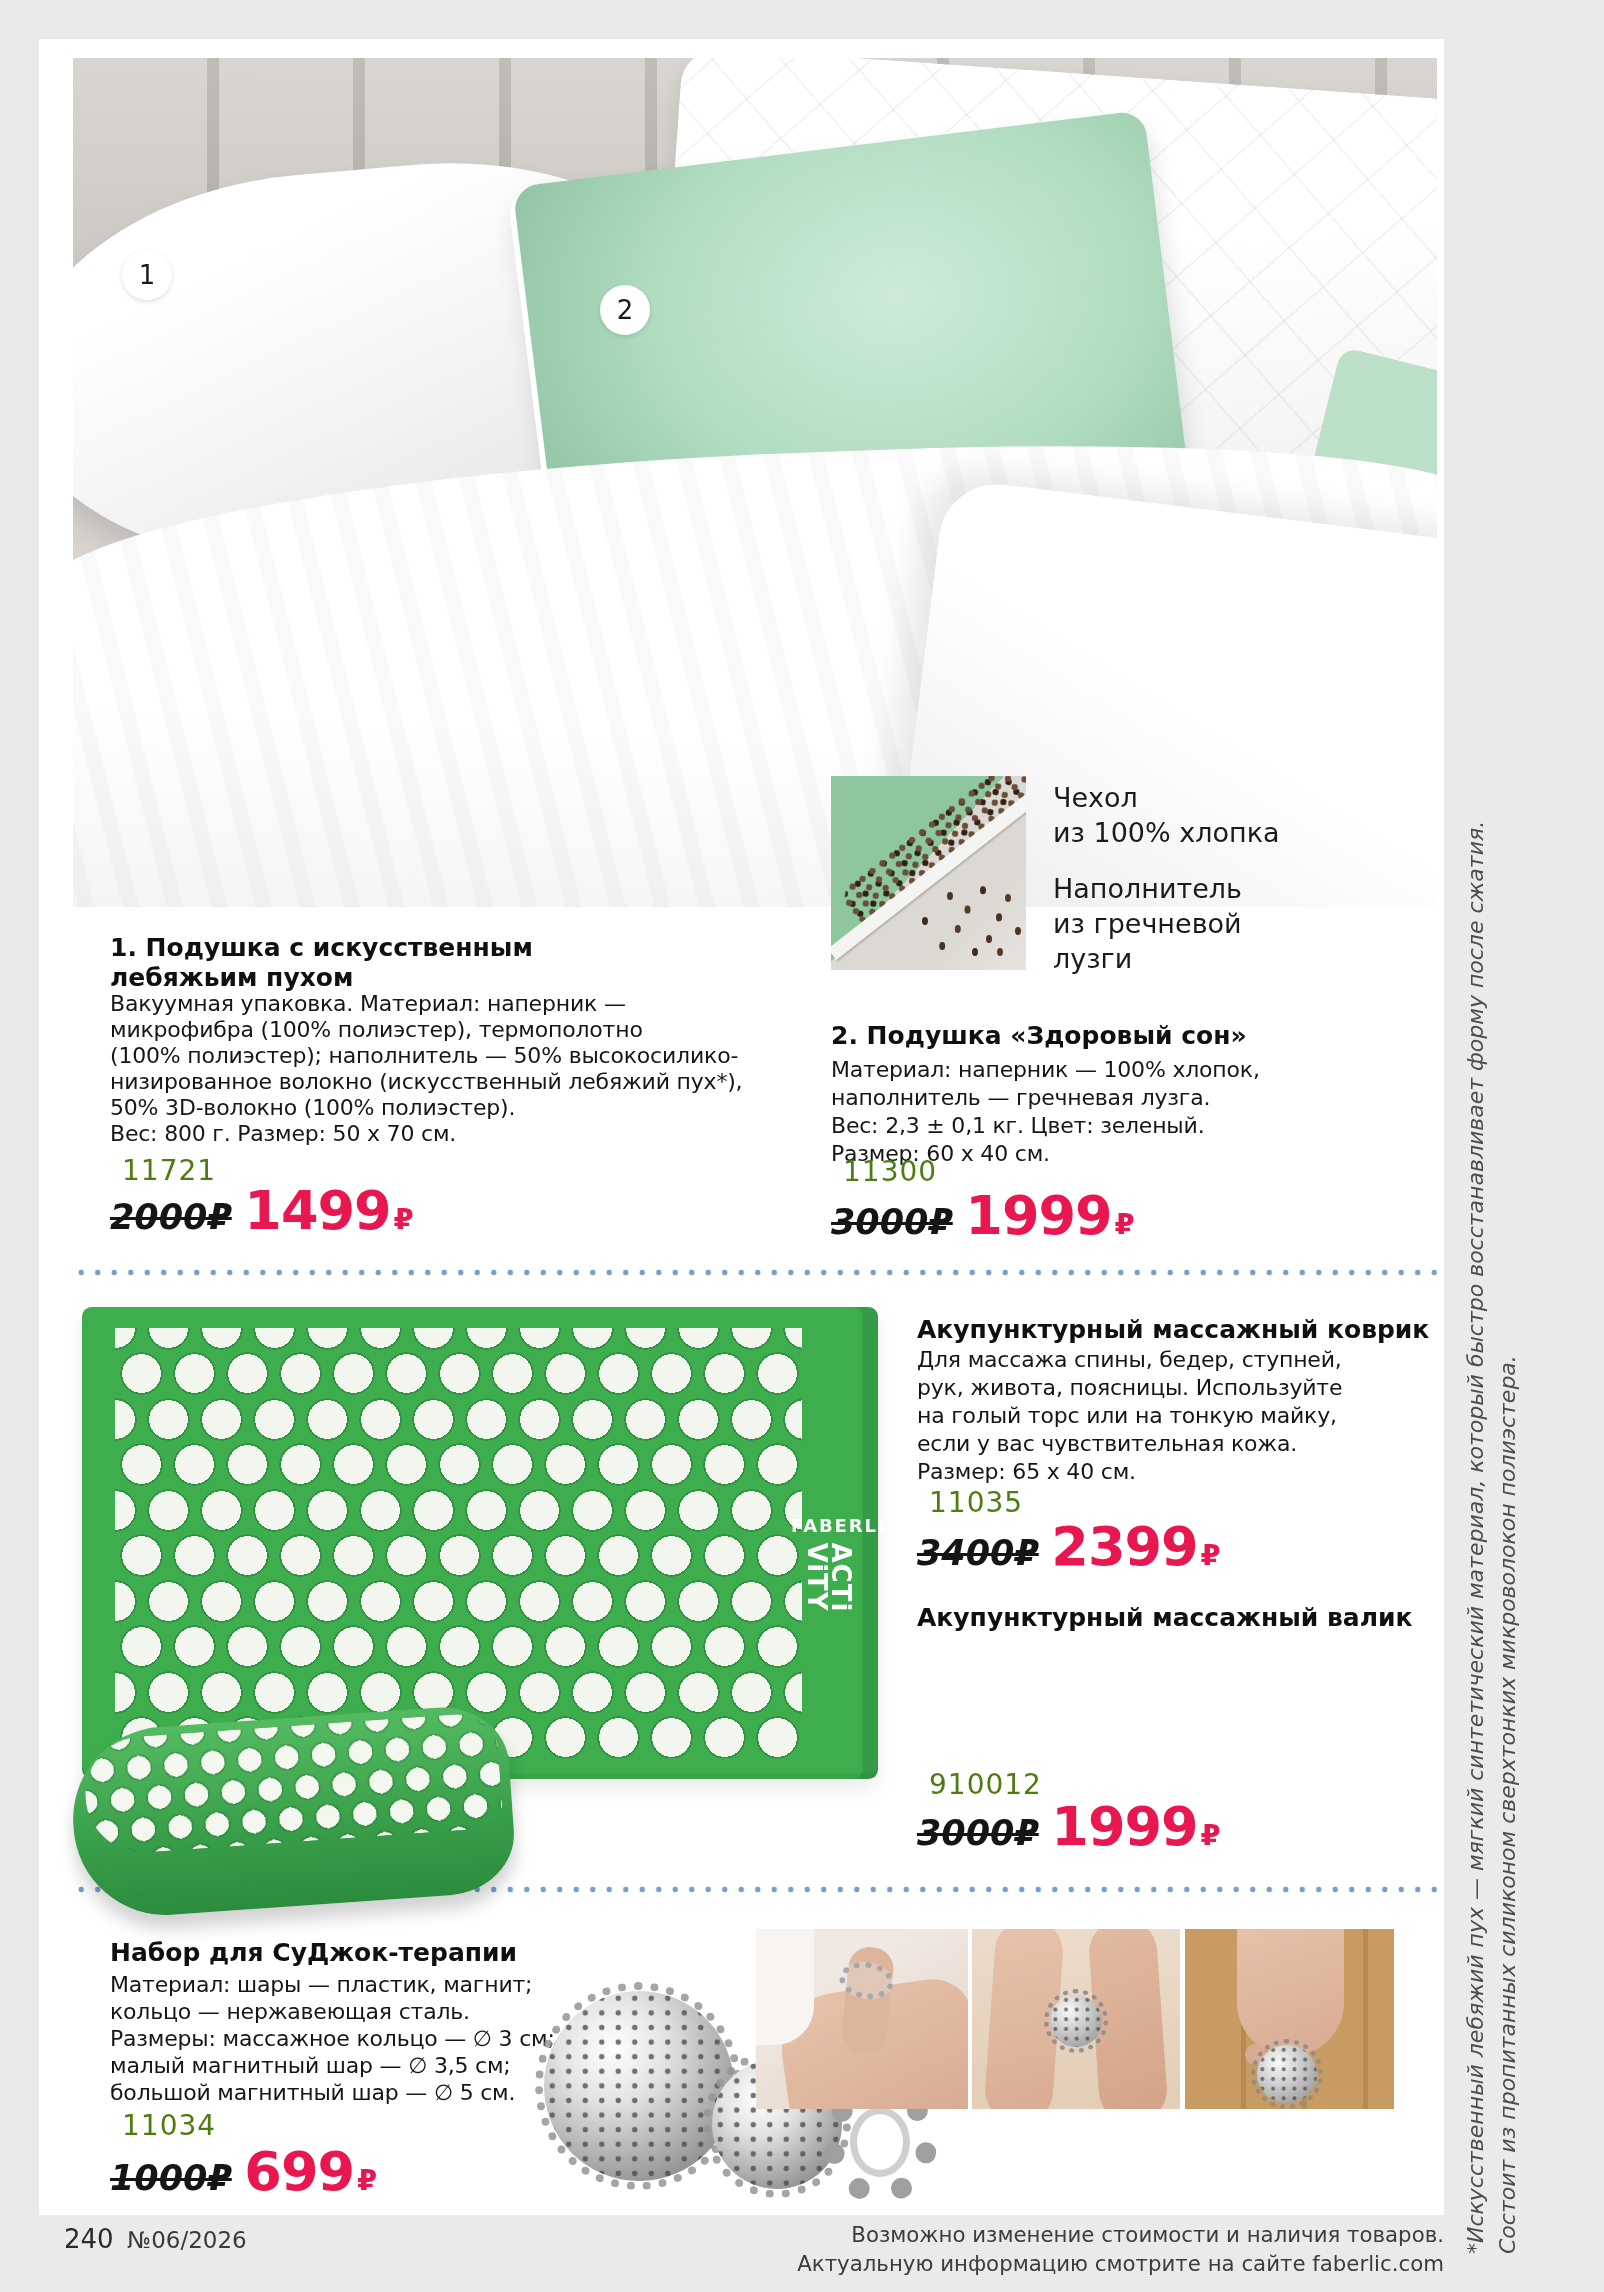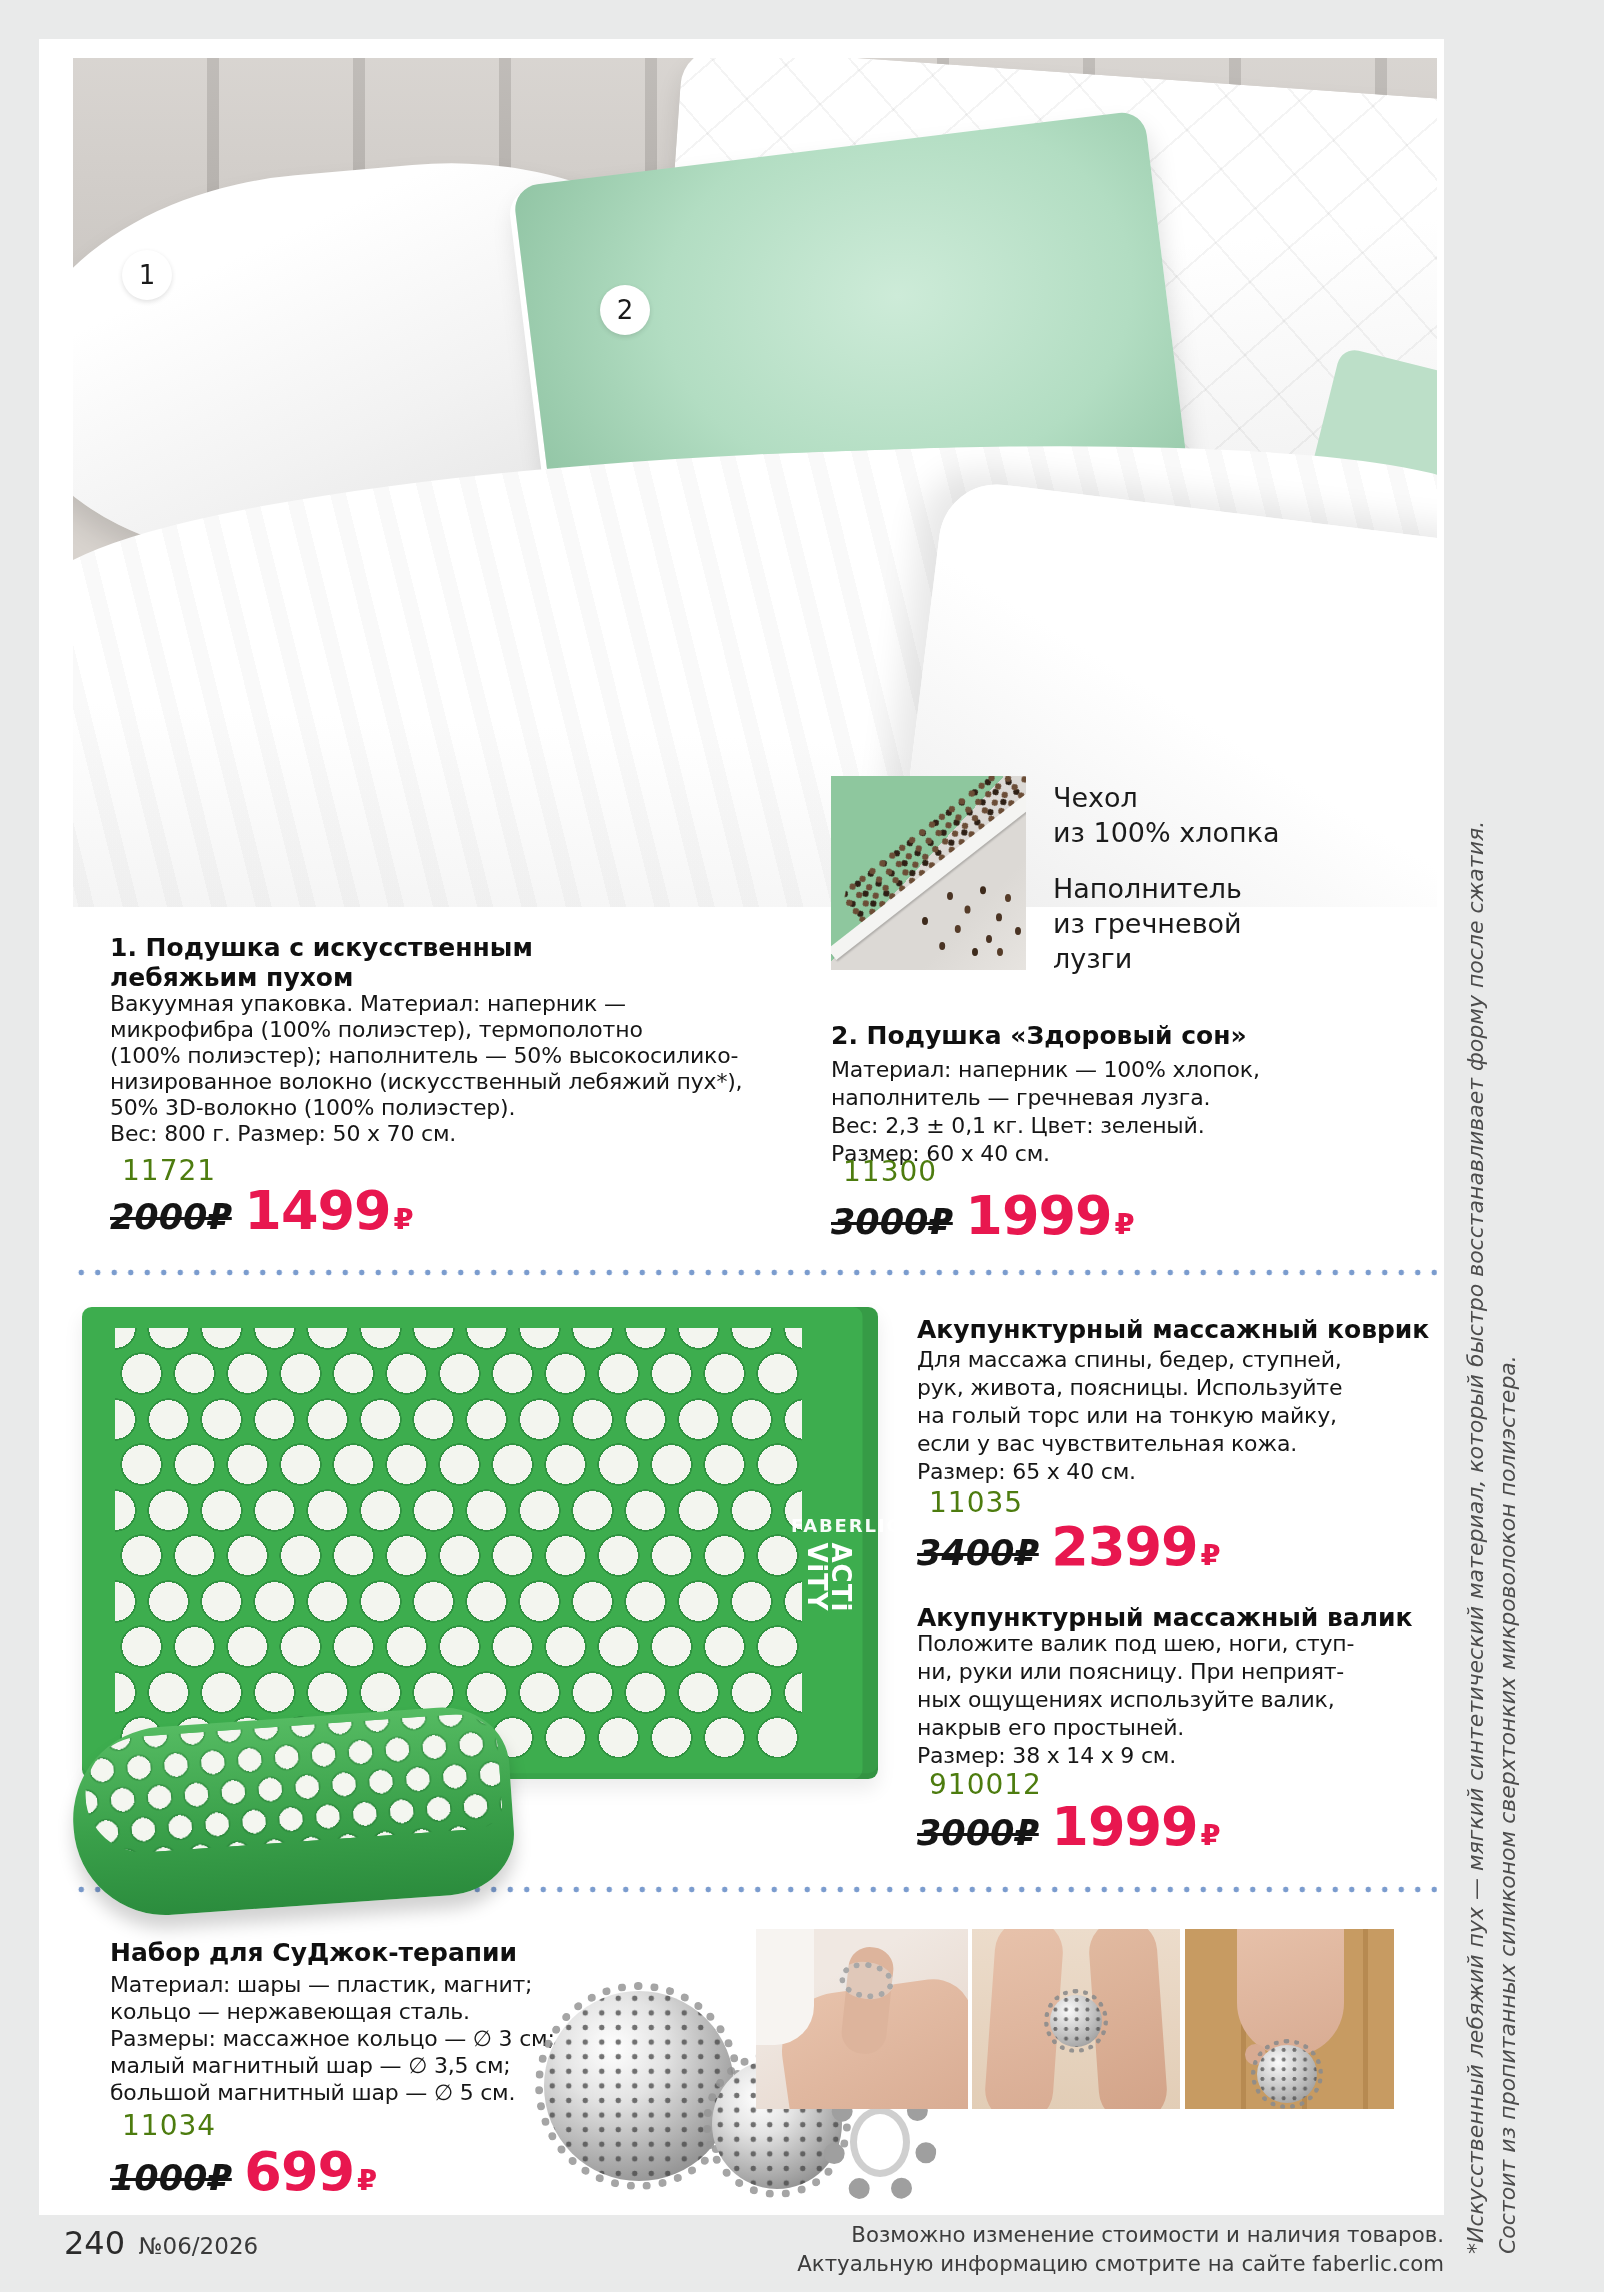--- a/index.html
+++ b/index.html
@@ -103,21 +103,21 @@
   .skin{background:linear-gradient(160deg,#e8c3ac,#d8ab92);position:absolute;}
   .mini-ball{border-radius:50%;background:radial-gradient(circle at 35% 30%,#fafafa,#bdbdbd 55%,#8b8b8b);position:absolute;}
   .mini-ball:before{content:"";position:absolute;inset:0;border-radius:50%;
     background-image:radial-gradient(circle,rgba(70,70,70,.7) 0 1.7px,transparent 2.3px);background-size:10.7px 9.7px;}
   .mini-ball:after{content:"";position:absolute;inset:-5.8px;border-radius:50%;border:5.8px dotted rgba(140,140,140,.9);}
 
   
   .side-note{left:1494px;top:1494px;width:1520px;height:68px;margin-left:-760px;margin-top:-34px;
     transform:rotate(-90deg);font-style:italic;font-size:22px;line-height:32px;color:#4c4c4c;}
   .footer-left{left:64px;top:2224px;display:flex;align-items:baseline;color:#2b2b2b;}
-  .footer-left .num{font-size:32px;}
+  .footer-left .num{font-size:26px;}
   .footer-left .issue{font-size:23px;margin-left:13.6px;color:#3a3a3a;}
   .footer-right{right:161px;top:2220px;text-align:right;font-size:21.3px;line-height:29px;color:#3c3c3c;}
 </style>
 </head>
 <body>
 
 <div class="abs page-white"></div>
 
 <div class="abs hero">
   <div class="abs headboard"></div>
@@ -195,25 +195,20 @@
 Размер: 65 х 40 см.</div>
   <div class="code" style="top:171px;">11035</div>
   <div class="price-row" style="top:200px;">
     <span class="old-price">3400₽</span>
     <span class="new-price"><span>2399</span><span class="rub">₽</span></span>
   </div>
 </div>
 
 <div class="abs prod" style="left:917px;top:1603px;width:519px;height:281px;">
   <div class="title" style="top:0;">Акупунктурный массажный валик</div>
-  <div class="body" style="top:27px;line-height:28px;">Положите валик под шею, ноги, ступ-
-ни, руки или поясницу. При неприят-
-ных ощущениях используйте валик,
-накрыв его простыней.
-Размер: 38 х 14 х 9 см.</div>
   <div class="code" style="top:165px;">910012</div>
   <div class="price-row" style="top:192px;">
     <span class="old-price">3000₽</span>
     <span class="new-price"><span>1999</span><span class="rub">₽</span></span>
   </div>
 </div>
 
 <div class="abs dots" style="left:73px;top:1886px;width:1364px;"></div>
 
 <div class="abs roller">

